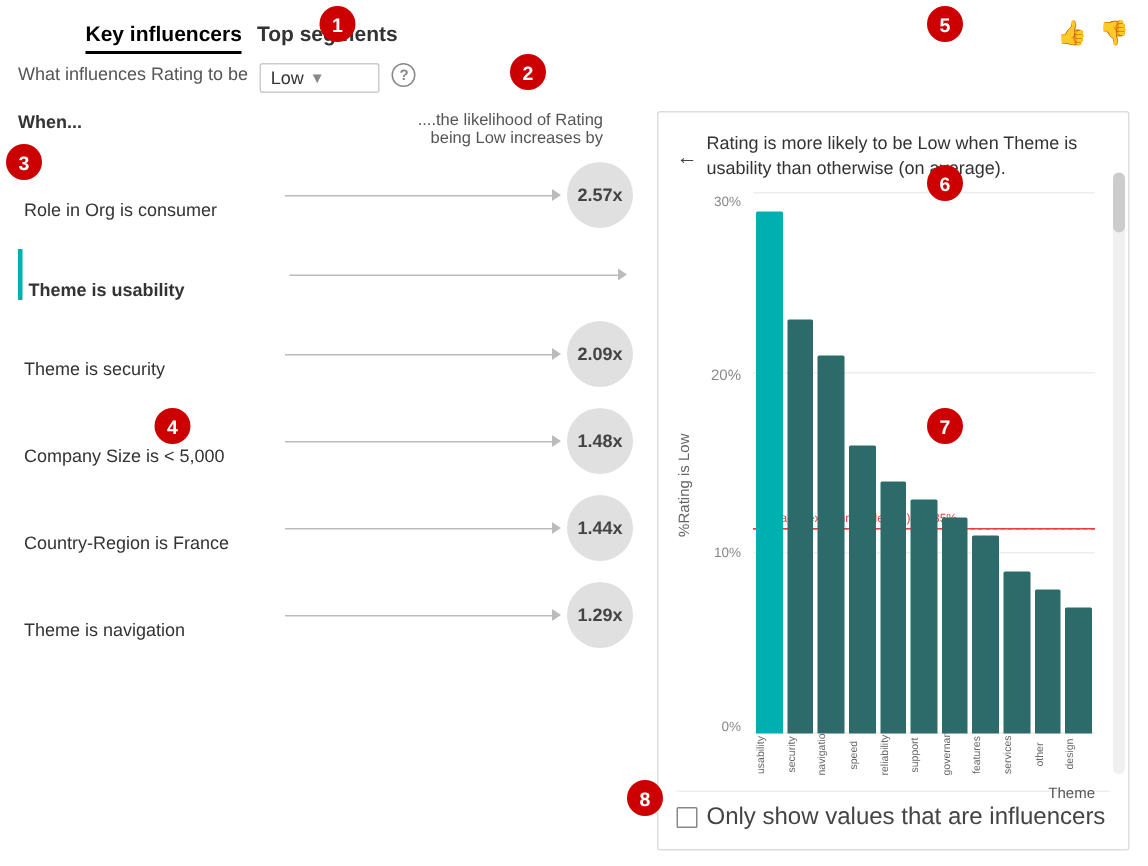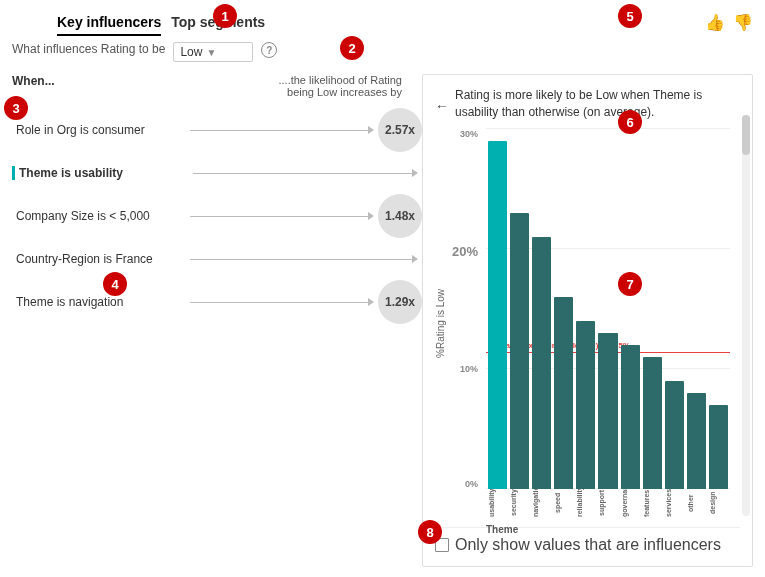--- a/index.html
+++ b/index.html
@@ -100,21 +100,21 @@
       align-items: center;
       justify-content: center;
       font-size: 10px;
       font-weight: bold;
       cursor: pointer;
     }
     
     .main-content {
       display: flex;
       flex: 1;
-      gap: 0;
+      gap: 16px;
     }
     
     .left-panel {
       width: 410px;
       flex-shrink: 0;
     }
     .column-headers {
       display: flex;
       justify-content: space-between;
       align-items: flex-start;
@@ -141,20 +141,21 @@
     }
     .influencer-row.selected {
       border-left: 3px solid #00b0b0;
       padding-left: 4px;
     }
     .influencer-label {
       font-size: 12px;
       color: #333;
       width: 170px;
       flex-shrink: 0;
+      margin-top: 20px;
     }
     .influencer-label.bold {
       font-weight: 700;
     }
     .arrow-line {
       display: flex;
       align-items: center;
       flex: 1;
       margin: 0 4px;
     }
@@ -373,58 +374,67 @@
             <div class="badge">2.57x</div>
           </div>
           <div class="influencer-row selected">
             <span class="influencer-label bold">Theme is usability</span>
             <div class="arrow-line">
               <div class="line"></div>
               <div class="arrow-head"></div>
             </div>
           </div>
           <div class="influencer-row">
+            <span class="influencer-label">Theme is security</span>
+            <div class="arrow-line">
+              <div class="line"></div>
+              <div class="arrow-head"></div>
+            </div>
+            <div class="badge">2.09x</div>
+          </div>
+          <div class="influencer-row">
             <span class="influencer-label">Company Size is &lt; 5,000</span>
             <div class="arrow-line">
               <div class="line"></div>
               <div class="arrow-head"></div>
             </div>
             <div class="badge">1.48x</div>
           </div>
           <div class="influencer-row">
             <span class="influencer-label">Country-Region is France</span>
             <div class="arrow-line">
               <div class="line"></div>
               <div class="arrow-head"></div>
             </div>
+            <div class="badge">1.44x</div>
           </div>
           <div class="influencer-row">
             <span class="influencer-label">Theme is navigation</span>
             <div class="arrow-line">
               <div class="line"></div>
               <div class="arrow-head"></div>
             </div>
             <div class="badge">1.29x</div>
           </div>
         </div>
     </div>
 
     <div class="right-panel">
       <div class="back-row">
         <span class="back-arrow">←</span>
         <span class="panel-title">Rating is more likely to be Low when Theme is usability than otherwise (on average).</span>
       </div>
 
       <div class="chart-area">
         <div class="y-axis-label">%Rating is Low</div>
-        <div style="flex:1;position:relative;font-weight:bold;">
+        <div style="flex:1;position:relative;">
 
           <div style="position:absolute;left:0;top:0;bottom:30px;width:32px;display:flex;flex-direction:column;justify-content:space-between;align-items:flex-end;padding-right:4px;">
             <span style="font-size:9px;color:#888;">30%</span>
-            <span style="font-size:13px;color:#888;">20%</span>
+            <span style="font-size:10px;color:#888;">20%</span>
             <span style="font-size:9px;color:#888;">10%</span>
             <span style="font-size:9px;color:#888;">0%</span>
           </div>
 
           <div id="chart-bars-area" style="position:absolute;left:36px;top:0;right:10px;bottom:30px;">
 
             <div class="gridline" style="bottom:100%;"></div>
             <div class="gridline" style="bottom:66.7%;"></div>
             <div class="gridline" style="bottom:33.3%;"></div>
             <div class="gridline" style="bottom:0;"></div>
@@ -476,21 +486,21 @@
               <div class="x-label">speed</div>
               <div class="x-label">reliability</div>
               <div class="x-label">support</div>
               <div class="x-label">governance</div>
               <div class="x-label">features</div>
               <div class="x-label">services</div>
               <div class="x-label">other</div>
               <div class="x-label">design</div>
             </div>
 
-          <div style="position:absolute;bottom:-16px;left:36px;right:10px;text-align:left;font-size:10px;color:#555;">Theme</div>
+          <div style="position:absolute;bottom:-16px;left:36px;right:10px;text-align:right;font-size:10px;color:#555;">Theme</div>
         </div>
       </div>
 
       <div class="checkbox-row">
         <div class="checkbox"></div>
         <span class="checkbox-label">Only show values that are influencers</span>
       </div>
 
       <div class="right-panel-scroll">
         <div class="right-panel-scroll-thumb"></div>

